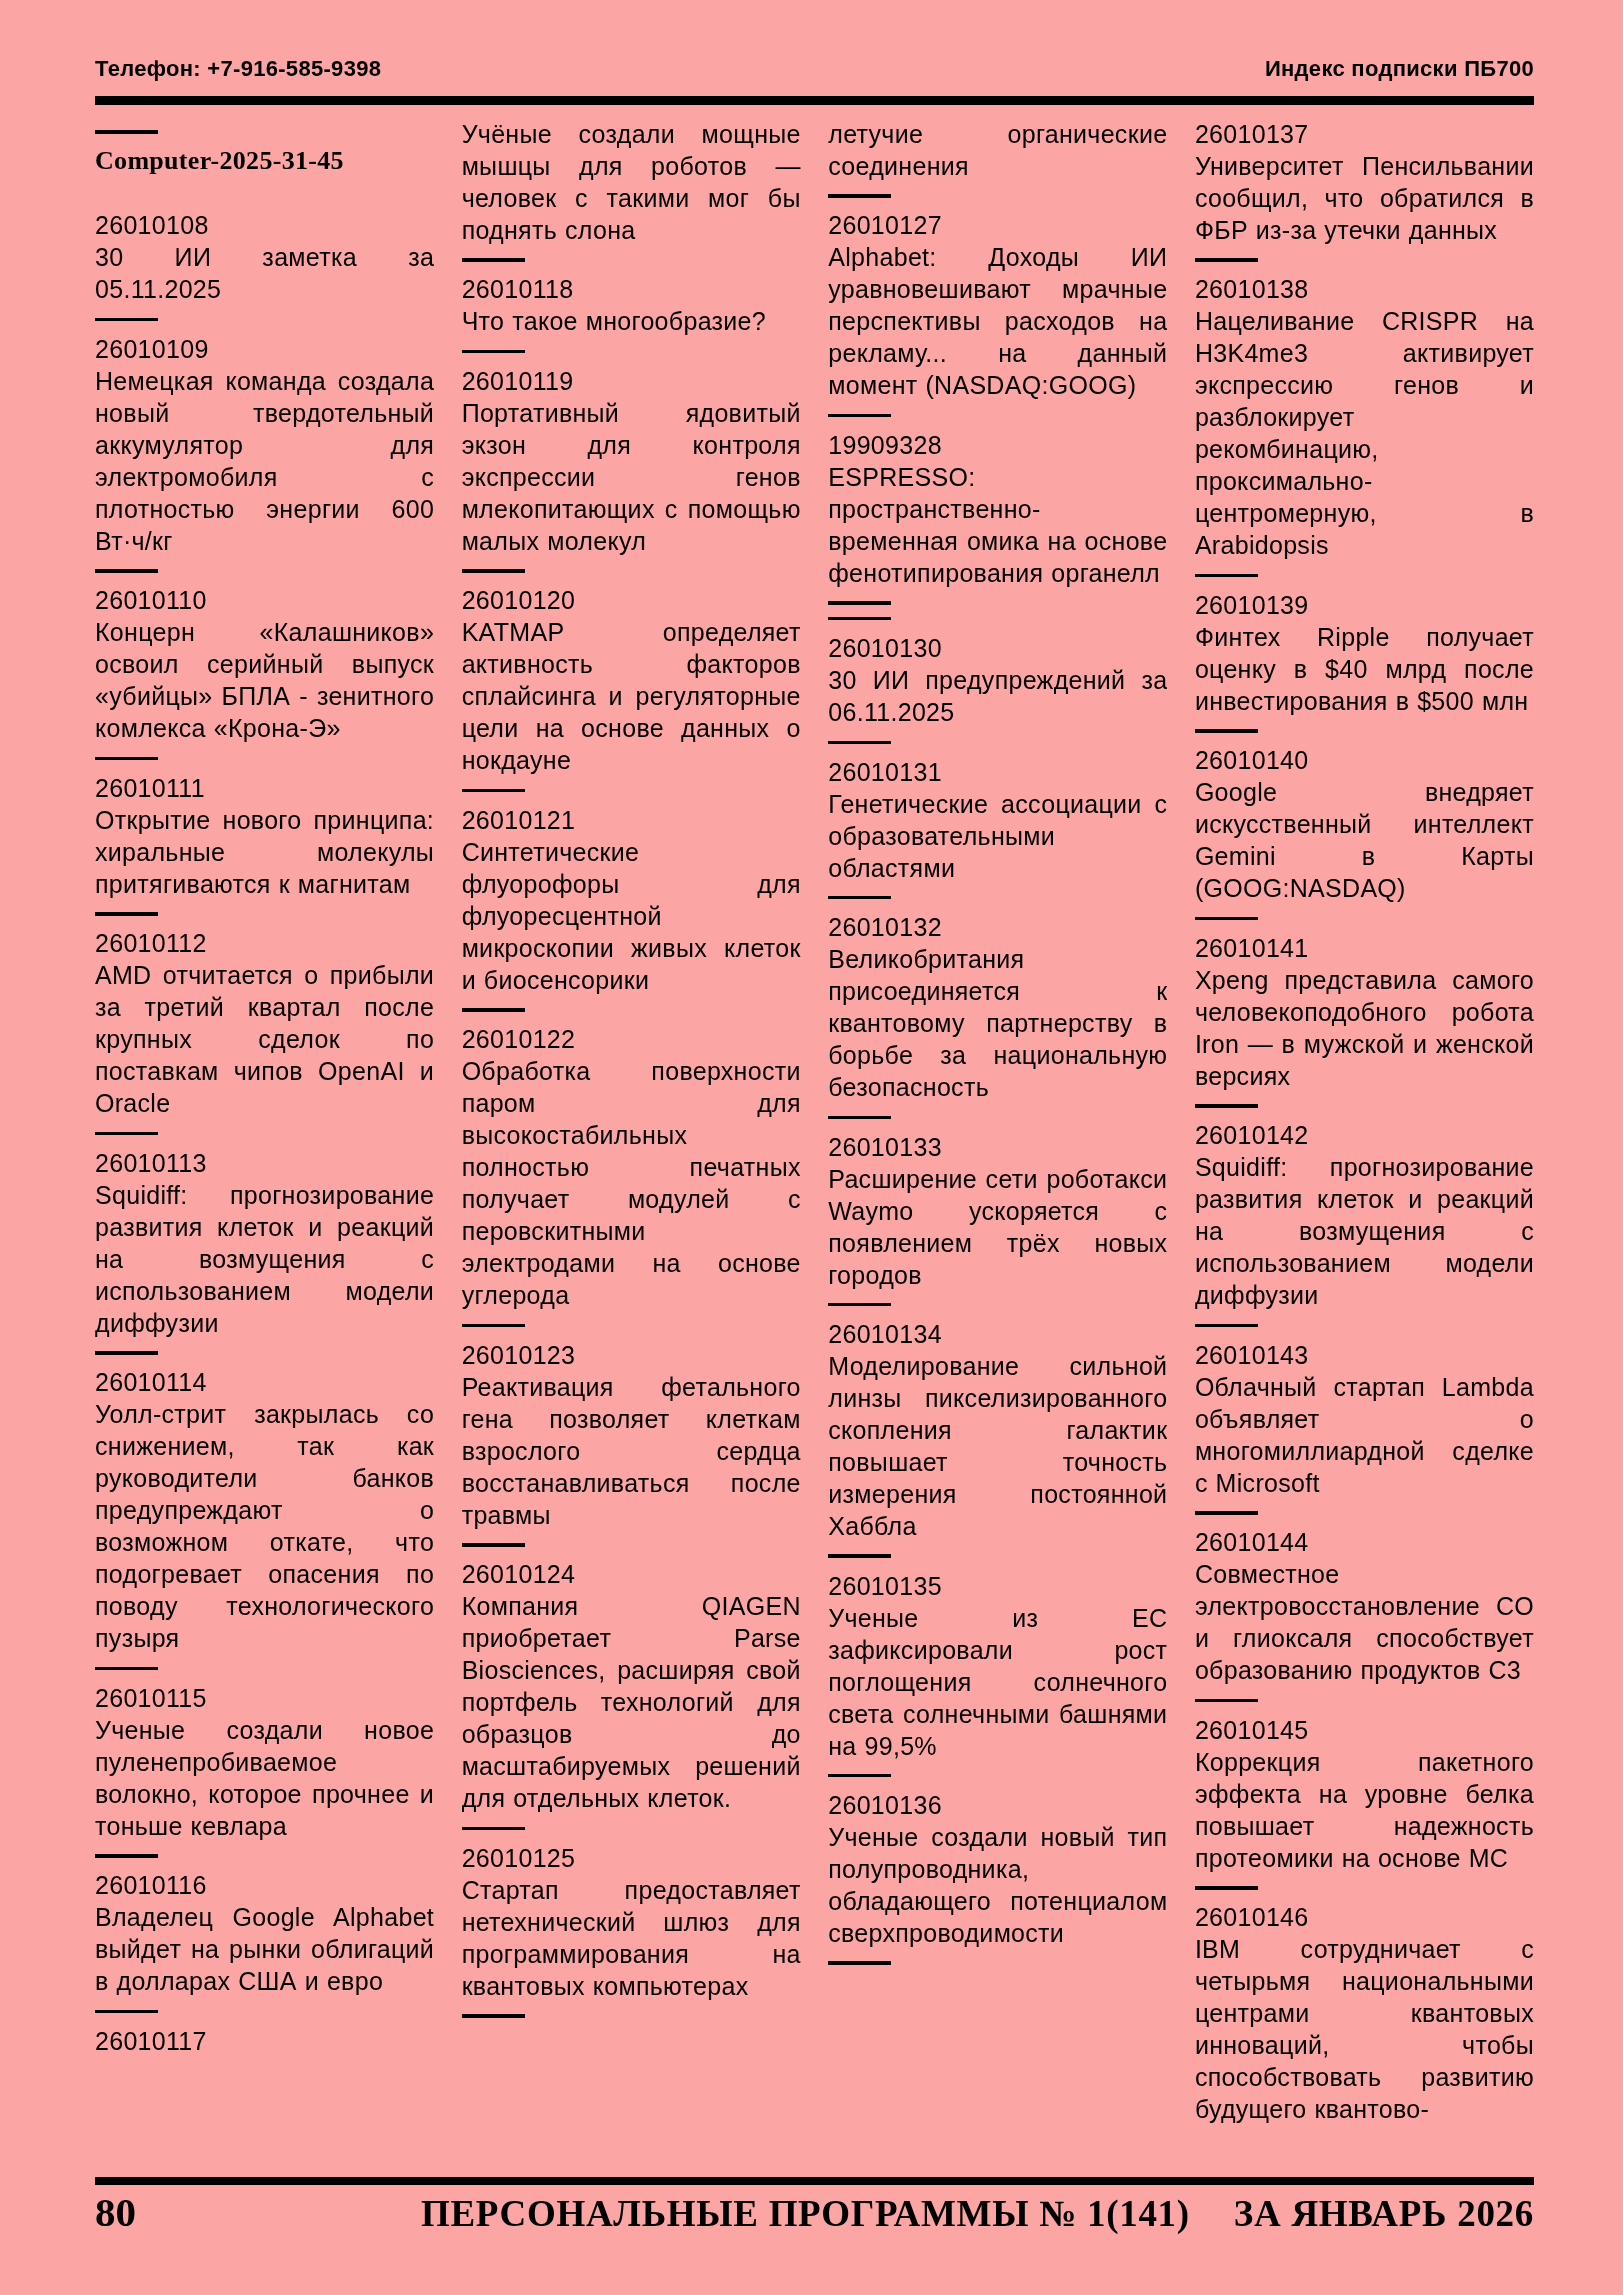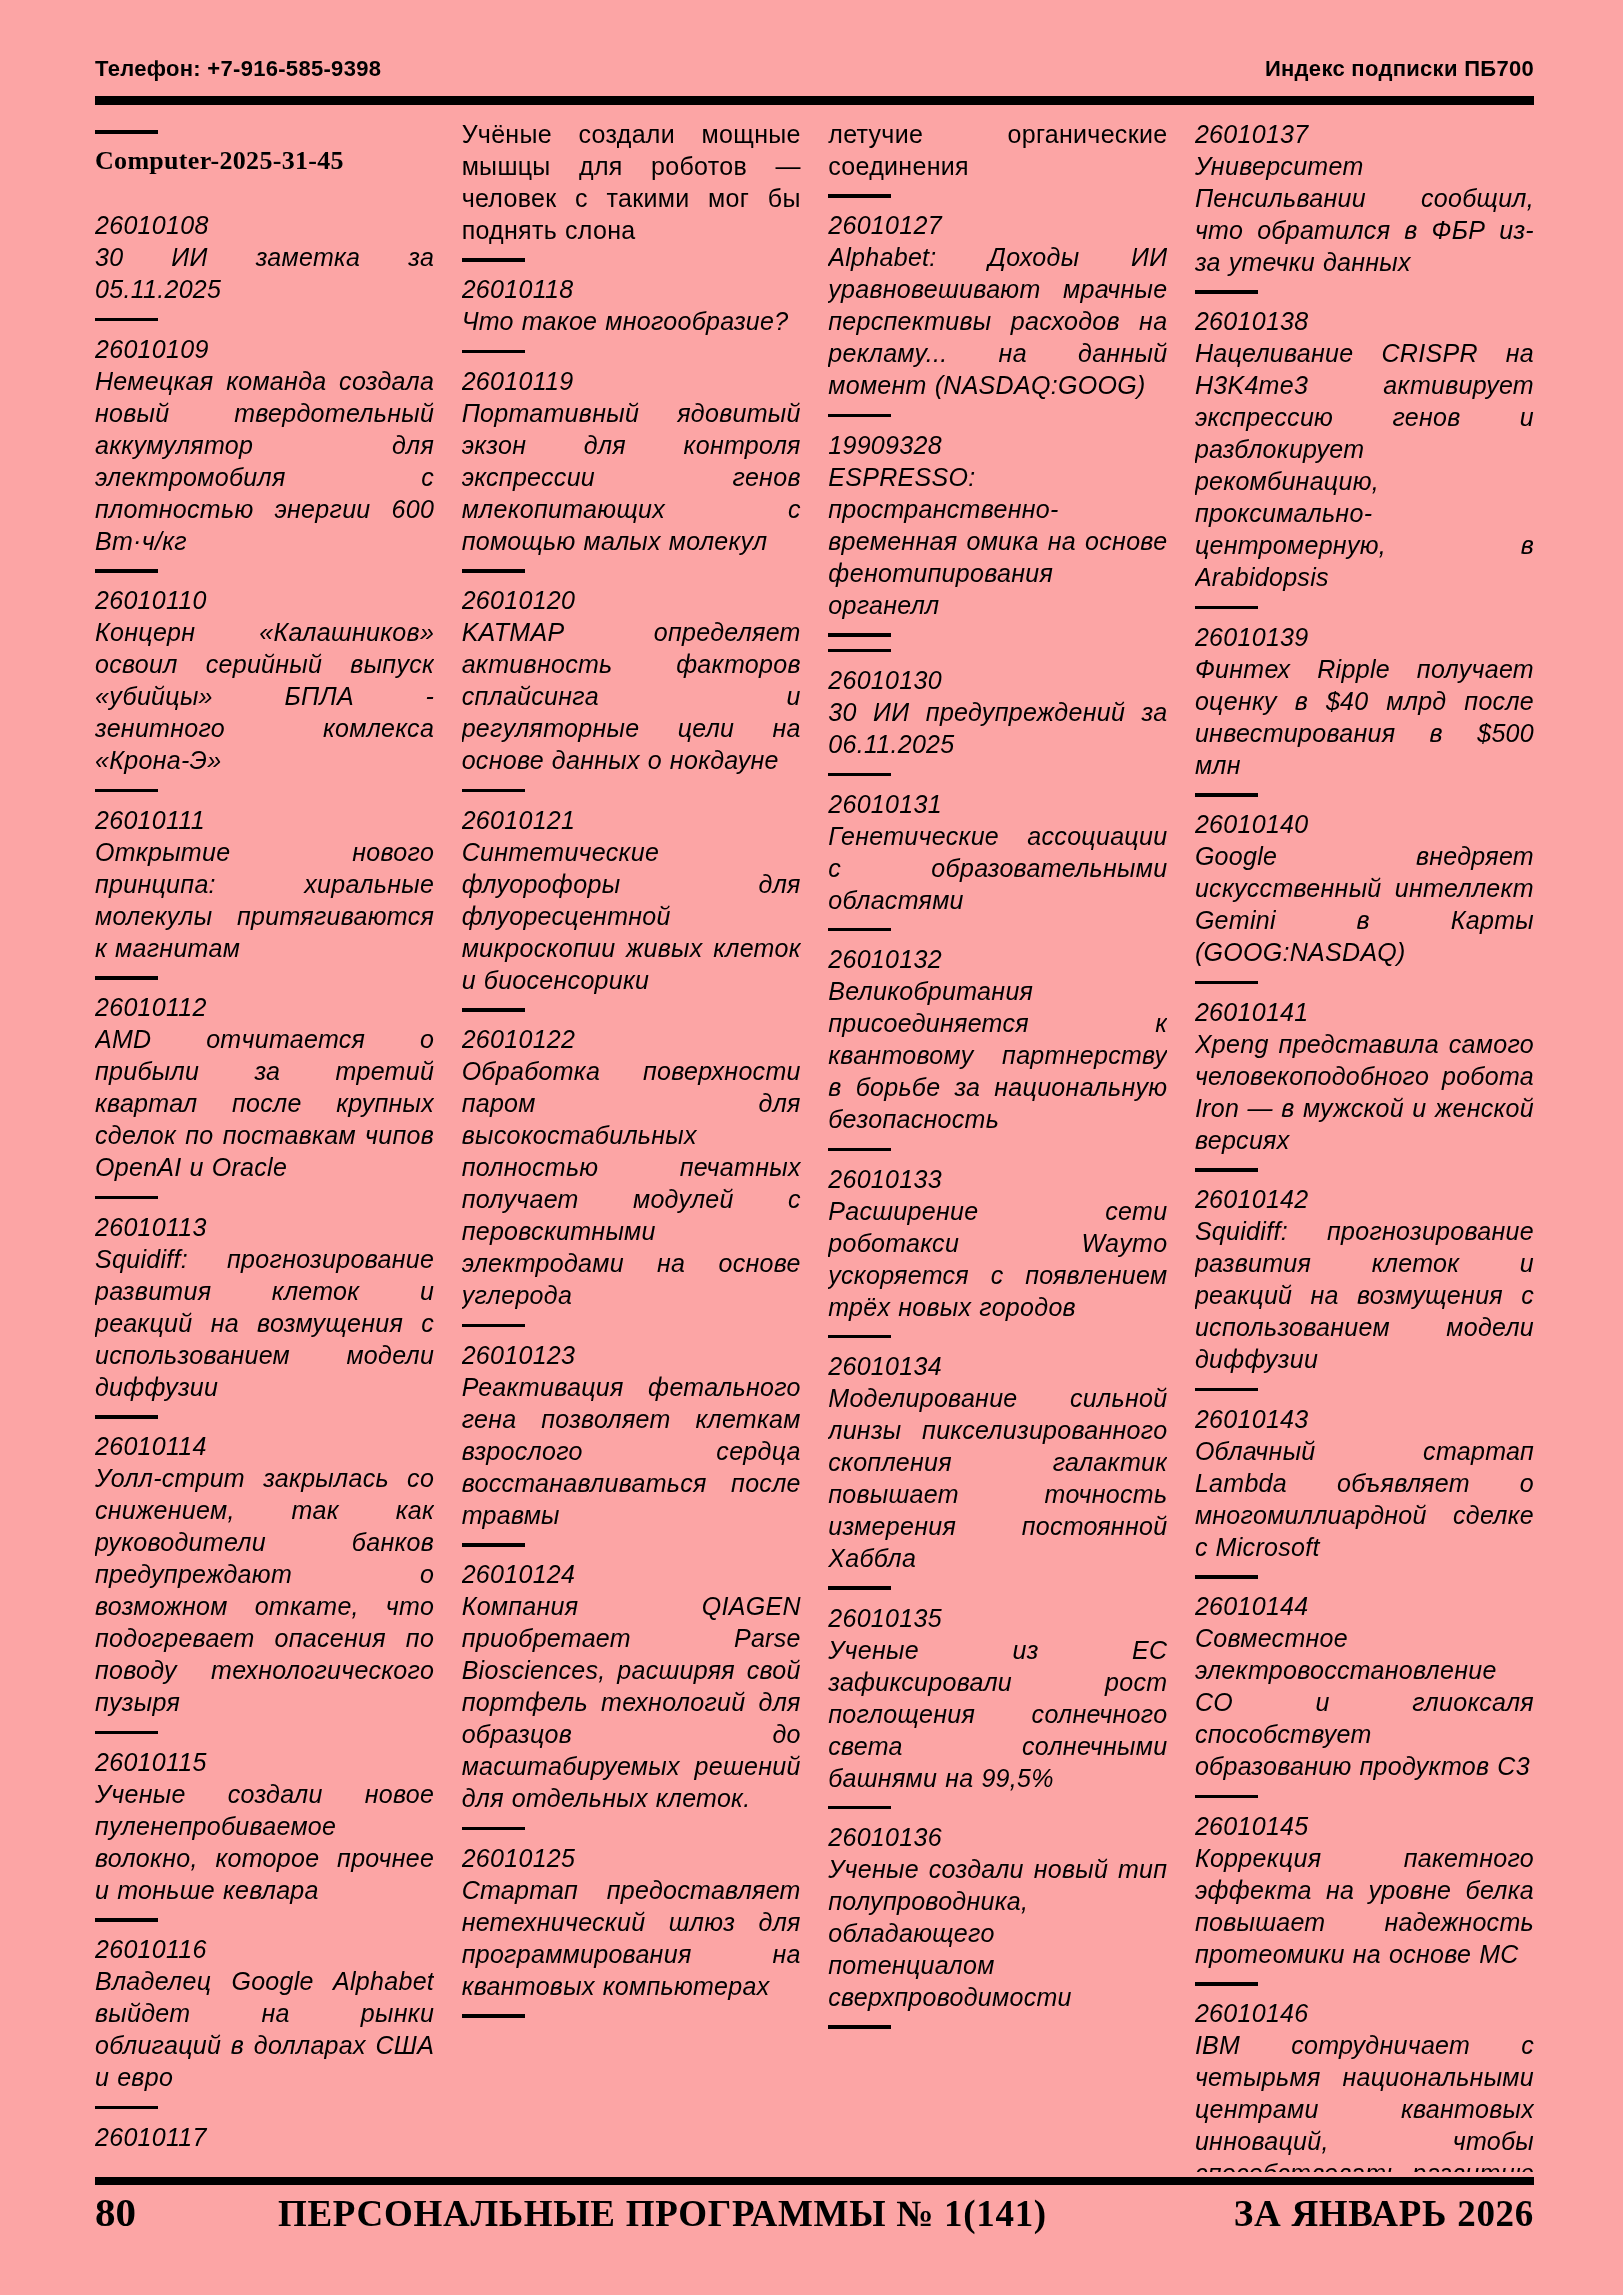--- a/index.html
+++ b/index.html
@@ -24,33 +24,33 @@
     position:absolute;top:118px;left:95px;width:1439px;height:2054px;
     display:grid;grid-template-columns:repeat(4,1fr);column-gap:27.5px;
     overflow:hidden;
   }
   .col{overflow:hidden;}
   .col, .col p, .col h2, .item-id{
     font-size:25px;line-height:32px;letter-spacing:0.3px;
   }
   .sep{width:63px;height:3.3px;background:#000;margin:12.4px 0 11.8px 0;}
   h2.heading{font-size:26px;font-weight:bold;margin:0 0 32px 0;font-family:Liberation Serif, serif;}
-  .item{margin:0;font-style:italic;}
+  .item{margin:0;}
   .item-id{white-space:nowrap;}
   p.item-title, p.cont{
     margin:0;text-align:justify;text-align-last:left;
     word-spacing:0.7px;
   }
   footer.pagefoot{
     position:absolute;top:2188px;left:95px;right:89px;
     display:flex;justify-content:space-between;align-items:baseline;
     font-family:"Liberation Serif", serif;font-weight:bold;gap:44px;
   }
   .page-number{font-size:41px;}
-  .foot-center{font-size:37px;letter-spacing:0.7px;flex:1;text-align:left;margin-left:98px;}
+  .foot-center{font-size:37px;letter-spacing:0.7px;flex:1;text-align:right;margin-left:98px;}
   .foot-right{font-size:37px;letter-spacing:0.7px;}
 </style>
 </head>
 <body>
 
 <div class="page">
 
   <header class="pagehead">
     <span>Телефон: +7-916-585-9398</span>
     <span>Индекс подписки  ПБ700</span>

